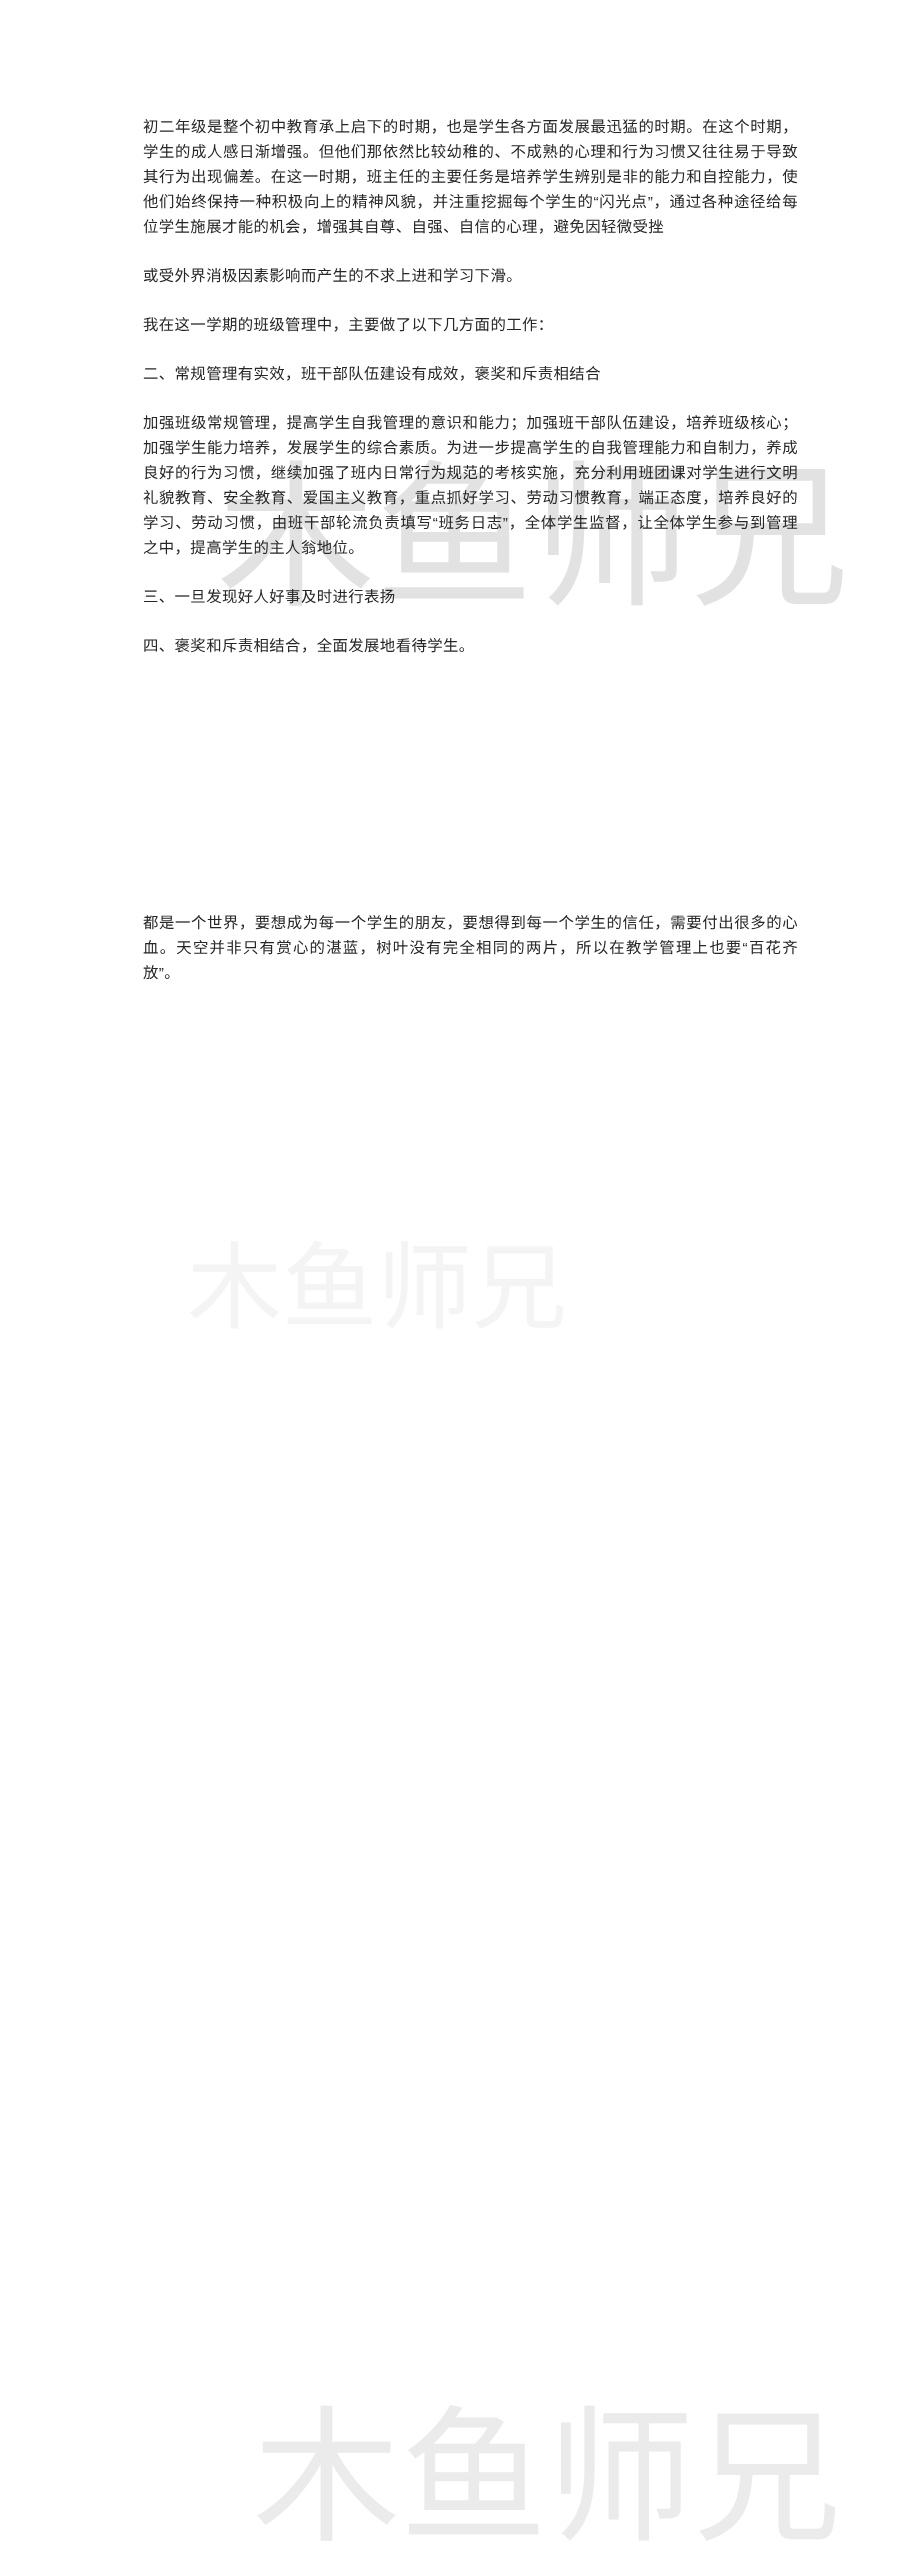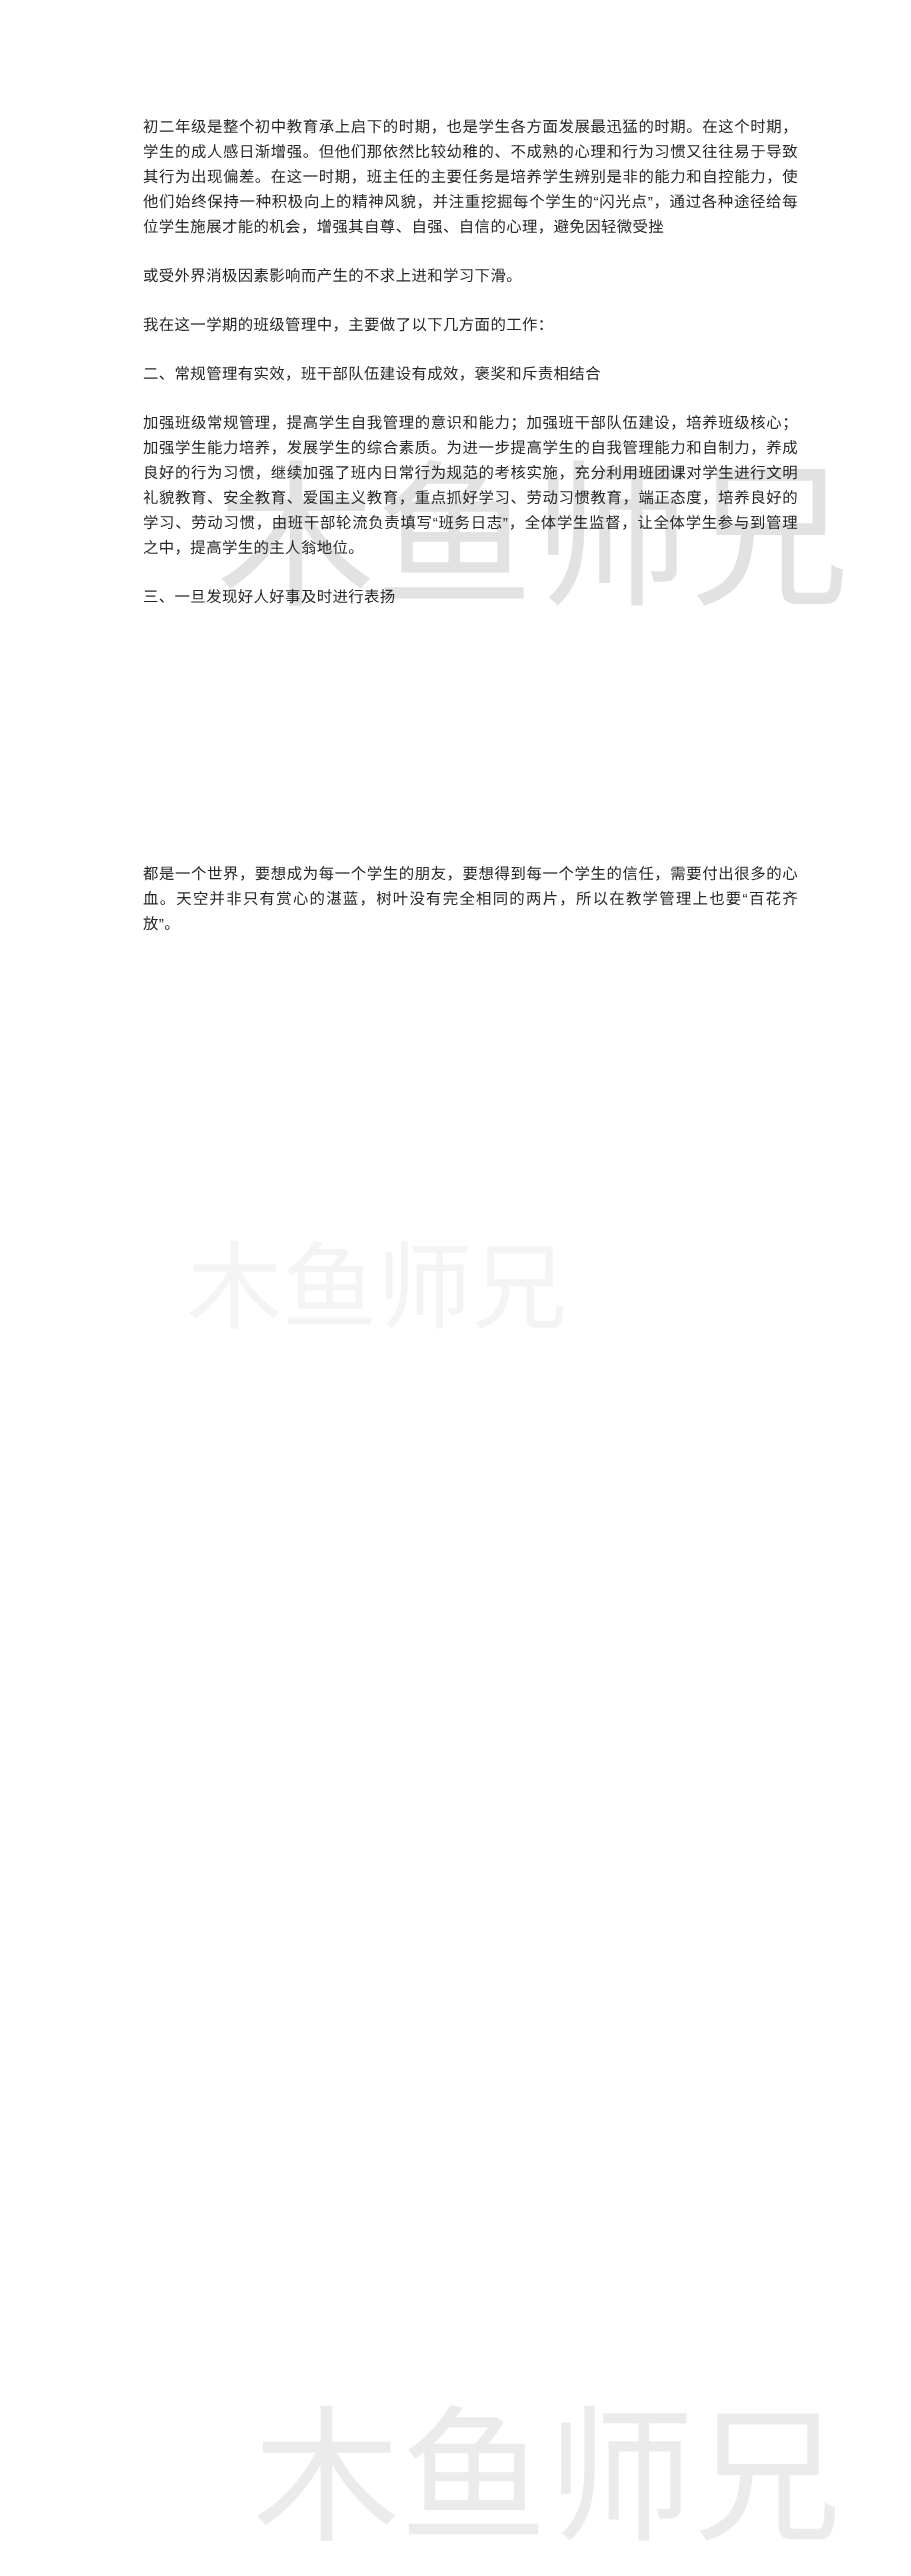--- a/index.html
+++ b/index.html
@@ -71,18 +71,19 @@
   <div class="watermark wm-mid">木鱼师兄</div>
   <div class="watermark wm-bottom">木鱼师兄</div>
 
   <div class="page-content">
     <p>初二年级是整个初中教育承上启下的时期，也是学生各方面发展最迅猛的时期。在这个时期，学生的成人感日渐增强。但他们那依然比较幼稚的、不成熟的心理和行为习惯又往往易于导致其行为出现偏差。在这一时期，班主任的主要任务是培养学生辨别是非的能力和自控能力，使他们始终保持一种积极向上的精神风貌，并注重挖掘每个学生的“闪光点”，通过各种途径给每位学生施展才能的机会，增强其自尊、自强、自信的心理，避免因轻微受挫</p>
     <p>或受外界消极因素影响而产生的不求上进和学习下滑。</p>
     <p>我在这一学期的班级管理中，主要做了以下几方面的工作：</p>
     <p>二、常规管理有实效，班干部队伍建设有成效，褒奖和斥责相结合</p>
     <p>加强班级常规管理，提高学生自我管理的意识和能力；加强班干部队伍建设，培养班级核心；加强学生能力培养，发展学生的综合素质。为进一步提高学生的自我管理能力和自制力，养成良好的行为习惯，继续加强了班内日常行为规范的考核实施，充分利用班团课对学生进行文明礼貌教育、安全教育、爱国主义教育，重点抓好学习、劳动习惯教育，端正态度，培养良好的学习、劳动习惯，由班干部轮流负责填写“班务日志”，全体学生监督，让全体学生参与到管理之中，提高学生的主人翁地位。</p>
     <p>三、一旦发现好人好事及时进行表扬</p>
+    <p>四、褒奖和斥责相结合，全面发展地看待学生。</p>
     <div class="block-gap"></div>
     <p>都是一个世界，要想成为每一个学生的朋友，要想得到每一个学生的信任，需要付出很多的心血。天空并非只有赏心的湛蓝，树叶没有完全相同的两片，所以在教学管理上也要“百花齐放”。</p>
   </div>
 
 </div>
 
 
 </body></html>

